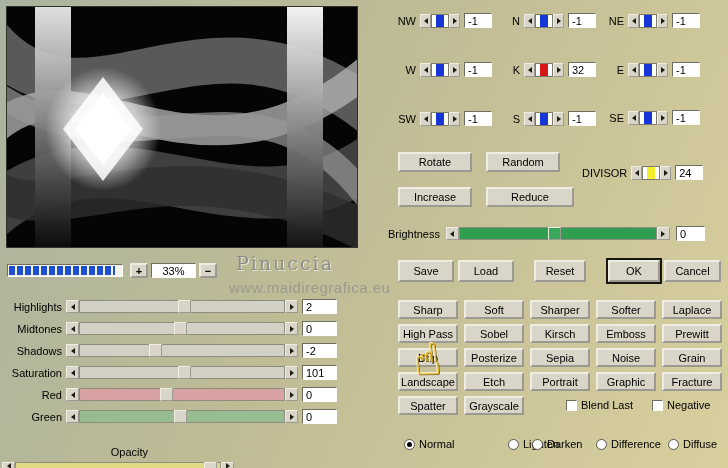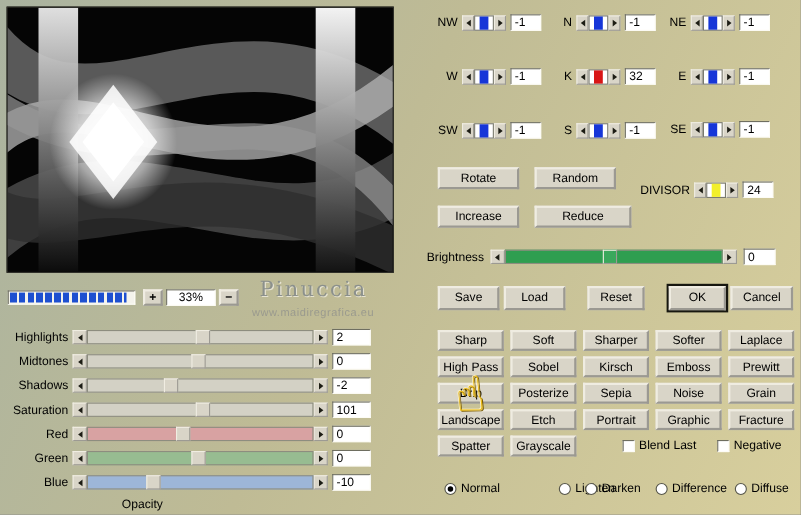--- a/index.html
+++ b/index.html
@@ -23,21 +23,21 @@
     display:flex;align-items:center;justify-content:center;}
   .mtrack{width:18px;background:#fff;border:1px solid #7a7a6e;position:relative;box-sizing:border-box;}
   .mthumb{position:absolute;top:0;bottom:0;left:4px;width:8px;background:#1636d8;}
   .tl{width:0;height:0;border-top:3px solid transparent;border-bottom:3px solid transparent;border-right:4px solid #1c1c14;}
   .tr{width:0;height:0;border-top:3px solid transparent;border-bottom:3px solid transparent;border-left:4px solid #1c1c14;}
   
   .sb{display:flex;height:13px;width:232px;box-sizing:border-box;}
   .sb .abtn{width:13px;}
   .strack{flex:1;position:relative;background:#d3d1c5;border:1px solid #8d8d7f;box-sizing:border-box;}
   .sthumb{position:absolute;top:-1px;bottom:-1px;width:13px;background:#d9d5c8;border:1px outset #f0ede2;box-sizing:border-box;}
-  .adjrow{left:2px;display:flex;gap:4px;align-items:center;height:15px;}
+  .adjrow{left:2px;display:flex;gap:4px;align-items:center;height:15px;justify-content:center;}
   .adjlabel{width:60px;text-align:right;}
   .kgroup{display:flex;align-items:center;gap:4px;}
   .klabel{width:24px;text-align:right;}
   
   .preset-grid{display:grid;grid-template-columns:repeat(5,60px);gap:5px 6px;}
   .pbtn{height:19px;font-size:11px;}
   
   .cbrow,.rrow{display:flex;align-items:flex-end;gap:4px;}
   .check{width:11px;height:11px;box-sizing:border-box;background:#fff;border:1px solid;
     border-color:#6e6e60 #fdfcf6 #fdfcf6 #6e6e60;}
@@ -47,21 +47,21 @@
   
   .preview{left:6px;top:6px;width:352px;height:242px;background:#000;border:1px solid #33332c;box-sizing:border-box;}
   .segtrack{left:7px;top:264px;width:116px;height:13px;box-sizing:border-box;background:#f4f3ec;
     border:1px solid;border-color:#6e6e60 #fdfcf6 #fdfcf6 #6e6e60;}
   .segfill{position:absolute;left:1px;top:1px;bottom:1px;width:106px;
     background:repeating-linear-gradient(90deg,#1d4fd0 0 6px,#f4f3ec 6px 8px);}
   .zoombtn{width:18px;height:15px;font-weight:bold;}
   .zoombox{left:151px;top:263px;width:45px;justify-content:center;}
   .wm-title{font-family:"DejaVu Serif",serif;font-size:19px;letter-spacing:2px;color:#8b908c;
     text-shadow:1px 1px 0 #e6e3d2;}
-  .wm-url{font-size:10px;color:#9a9a8e;letter-spacing:.5px;}
+  .wm-url{font-size:15px;color:#9a9a8e;letter-spacing:.5px;}
   .cursor-hand{font-family:"DejaVu Sans",sans-serif;font-size:44px;line-height:1;color:#edb90c;
     text-shadow:1px 1px 0 #7a5c00,-1px -1px 0 #fff3c0;transform:rotate(-6deg);z-index:10;}
 </style>
 </head>
 <body>
 
 <div class="screen">
 
   <div class="abs preview">
     <svg width="350" height="240" viewBox="0 0 350 240">
@@ -422,35 +422,20 @@
         </span>
         <span class="strack" style="background: rgb(151, 188, 145);">
           <i class="sthumb" style="left:46%;"></i>
         </span>
         <span class="abtn">
           <i class="tr"></i>
         </span>
       </div>
     <div class="valbox vb35">0</div>
   </div>
-  <div class="abs adjrow" style="top:431px;">
-    <div class="adjlabel">Blue</div>
-    <div class="sb">
-        <span class="abtn">
-          <i class="tl"></i>
-        </span>
-        <span class="strack" style="background: rgb(157, 182, 216);">
-          <i class="sthumb" style="left:26%;"></i>
-        </span>
-        <span class="abtn">
-          <i class="tr"></i>
-        </span>
-      </div>
-    <div class="valbox vb35">-10</div>
-  </div>
   <div class="abs adjrow" style="top:453px;flex-direction:column;">
     <div class="adjlabel">Opacity</div>
     <div class="sb">
         <span class="abtn">
           <i class="tl"></i>
         </span>
         <span class="strack" style="background: rgb(224, 218, 133);">
           <i class="sthumb" style="left:92%;"></i>
         </span>
         <span class="abtn">

